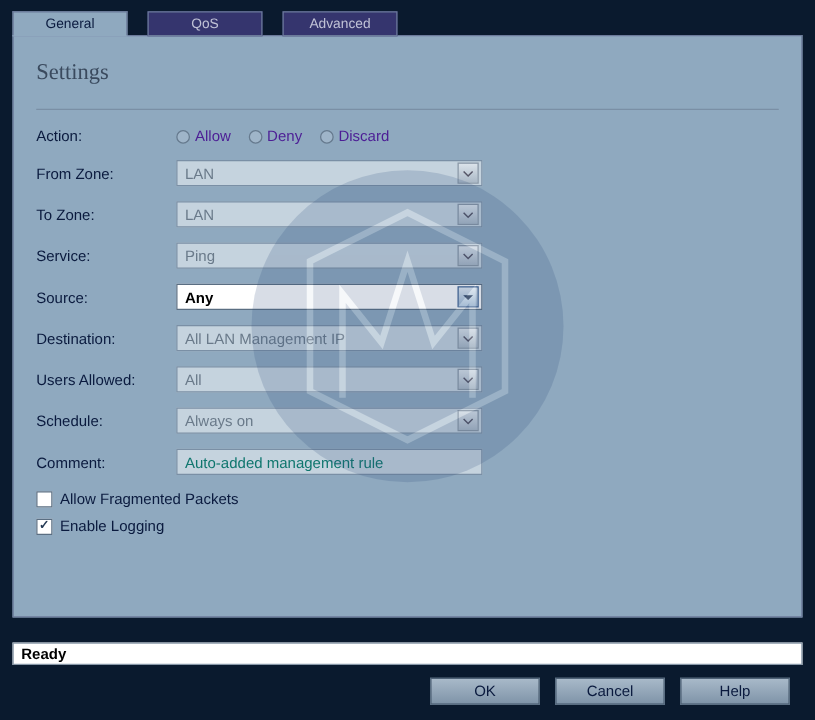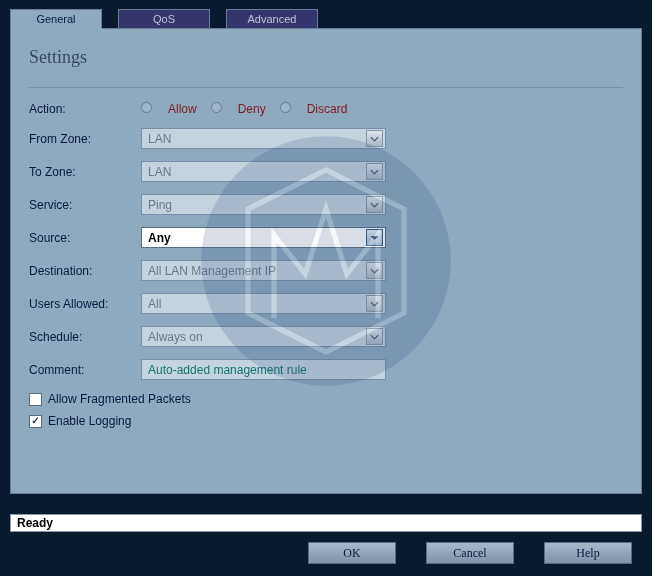--- a/index.html
+++ b/index.html
@@ -86,23 +86,23 @@
   color: #0a1a3e;
   font-size: 12px;
 }
 .radio-group {
   display: flex;
   gap: 14px;
   align-items: center;
 }
 .radio-item {
   display: flex;
-  align-items: flex-start;
-  gap: 16px;
-  color: #7f1d1d;
+  align-items: center;
+  gap: 4px;
+  color: #4c1d95;
   font-size: 12px;
 }
 .radio-circle {
   width: 11px;
   height: 11px;
   border: 1px solid #667a8e;
   border-radius: 50%;
   background: #9fb5c9;
 }
 .select {
@@ -176,23 +176,22 @@
   border: 1px solid #8898a8;
   margin-top: 20px;
   padding: 1px 6px;
   font-weight: bold;
   color: #000;
   font-size: 12px;
 }
 .button-bar {
   display: flex;
   justify-content: flex-end;
-  gap: 30px;
+  gap: 12px;
   padding: 10px 10px 4px 0;
-  font-family: Liberation Serif, serif;
 }
 .btn {
   width: 88px;
   height: 22px;
   background: linear-gradient(#a8b9c9, #7f94a8);
   border: 1px solid #5a6e82;
   color: #0a1a3e;
   font-size: 12px;
   cursor: pointer;
   text-align: center;

